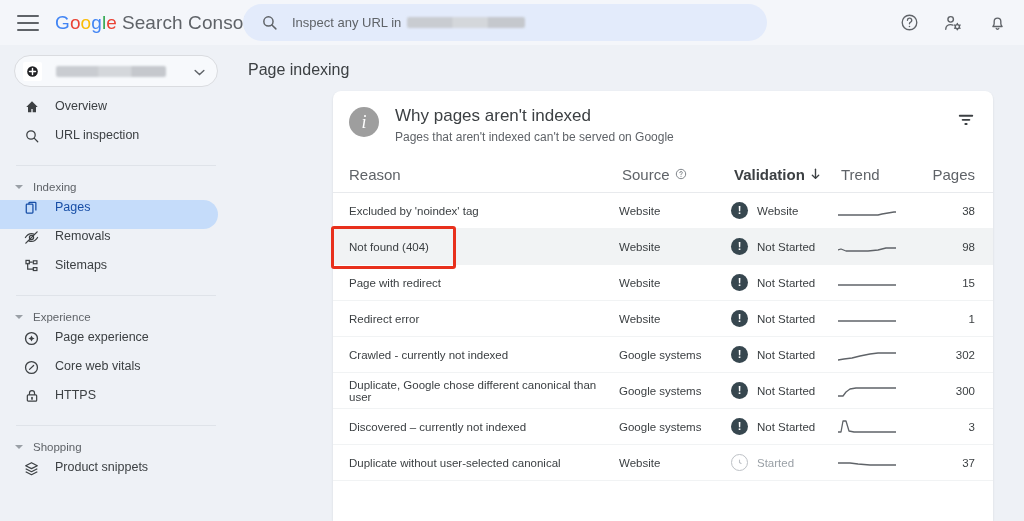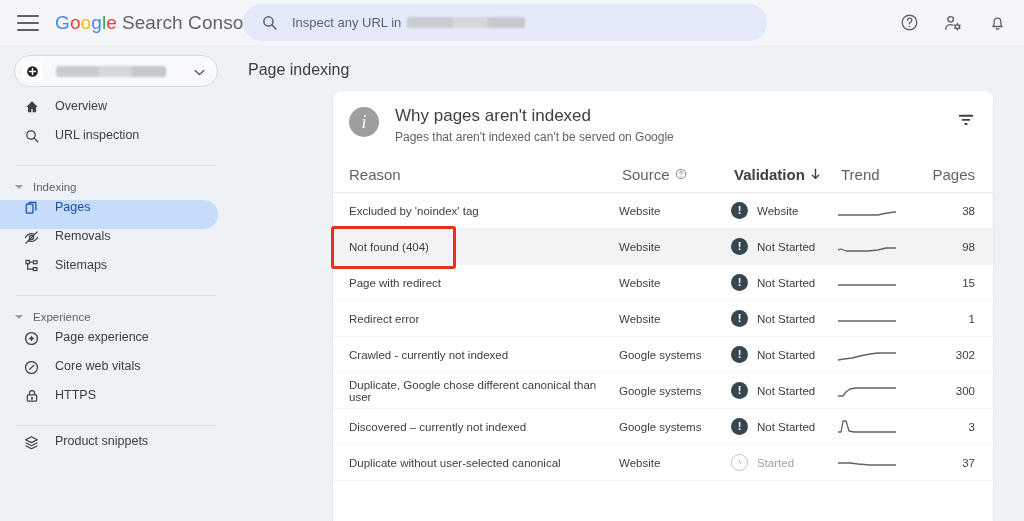--- a/index.html
+++ b/index.html
@@ -297,20 +297,24 @@
             <path d="M8.2 10.2V7.6a3.8 3.8 0 0 1 7.6 0v2.6"></path>
             <circle cx="12" cy="14.6" r="1.3" fill="#3c4043" stroke="none"></circle>
             <path d="M12 15.4v1.8" stroke-linecap="round"></path>
           </svg>
         </span>
         <span>HTTPS</span>
       </div>
 
       <div class="navdiv"></div>
 
+      <div class="navsection">
+        <span class="tri"></span>
+        <span>Shopping</span>
+      </div>
 
       <div class="navitem">
         <span class="nicon">
           <svg width="17" height="17" viewBox="0 0 24 24" fill="none" stroke="#3c4043" stroke-width="1.7" stroke-linejoin="round">
             <path d="M12 3.8L3.8 8 12 12.2 20.2 8z"></path>
               <path d="M3.8 12.4L12 16.6l8.2-4.2"></path>
               <path d="M3.8 16.6L12 20.8l8.2-4.2"></path>
           </svg>
         </span>
         <span>Product snippets</span>

